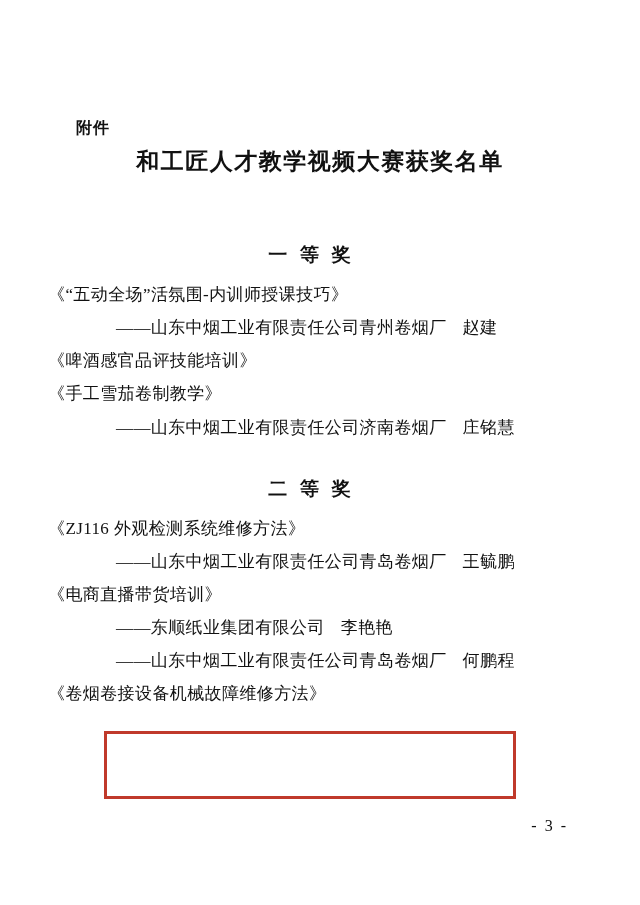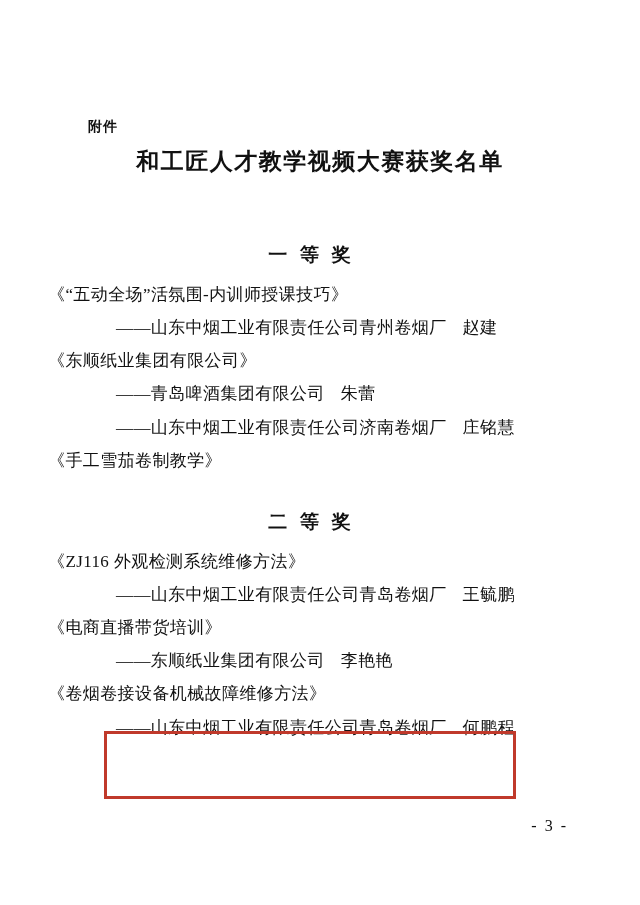--- a/index.html
+++ b/index.html
@@ -17,23 +17,23 @@
   }
   .page {
     position: relative;
     width: 640px;
     height: 905px;
     box-sizing: border-box;
     padding: 0;
   }
   .attachment-label {
     position: absolute;
-    left: 88px;
+    left: 76px;
     top: 118px;
-    font-size: 14px;
+    font-size: 16px;
     font-weight: 700;
     letter-spacing: 1px;
   }
   .doc-title {
     position: absolute;
     left: 0;
     right: 0;
     top: 144px;
     text-align: center;
     font-size: 23px;
@@ -119,40 +119,39 @@
   </div>
 
   <div class="content">
 
     <div class="section">
       <div class="section-heading">一  等  奖</div>
 
       <div class="entry work">《“五动全场”活氛围-内训师授课技巧》</div>
       <div class="entry org"><span>——山东中烟工业有限责任公司青州卷烟厂</span><span class="gap"></span><span>赵建</span></div>
 
-      <div class="entry work">《东顺纸业集团有限公司》</div>
-      <div class="entry org"><span>——青岛啤酒集团有限公司</span><span class="gap"></span><span>朱蕾</span></div>
+      <div class="entry work">《啤酒感官品评技能培训》</div>
 
+      <div class="entry work">《手工雪茄卷制教学》</div>
       <div class="entry org"><span>——山东中烟工业有限责任公司济南卷烟厂</span><span class="gap"></span><span>庄铭慧</span></div>
-      <div class="entry work">《手工雪茄卷制教学》</div>
     </div>
 
     <div class="spacer"></div>
 
     <div class="section">
       <div class="section-heading">二  等  奖</div>
 
       <div class="entry work">《ZJ116 外观检测系统维修方法》</div>
       <div class="entry org"><span>——山东中烟工业有限责任公司青岛卷烟厂</span><span class="gap"></span><span>王毓鹏</span></div>
 
       <div class="entry work">《电商直播带货培训》</div>
       <div class="entry org"><span>——东顺纸业集团有限公司</span><span class="gap"></span><span>李艳艳</span></div>
 
+      <div class="entry org"><span>——山东中烟工业有限责任公司青岛卷烟厂</span><span class="gap"></span><span>何鹏程</span></div>
       <div class="entry work">《卷烟卷接设备机械故障维修方法》</div>
-      <div class="entry org"><span>——山东中烟工业有限责任公司青岛卷烟厂</span><span class="gap"></span><span>何鹏程</span></div>
     </div>
 
   </div>
 
   <div class="highlight-box" style="border-color: rgb(192, 57, 43);"></div>
 
 
   <div class="page-number">- 3 -</div>
 
 </div>

